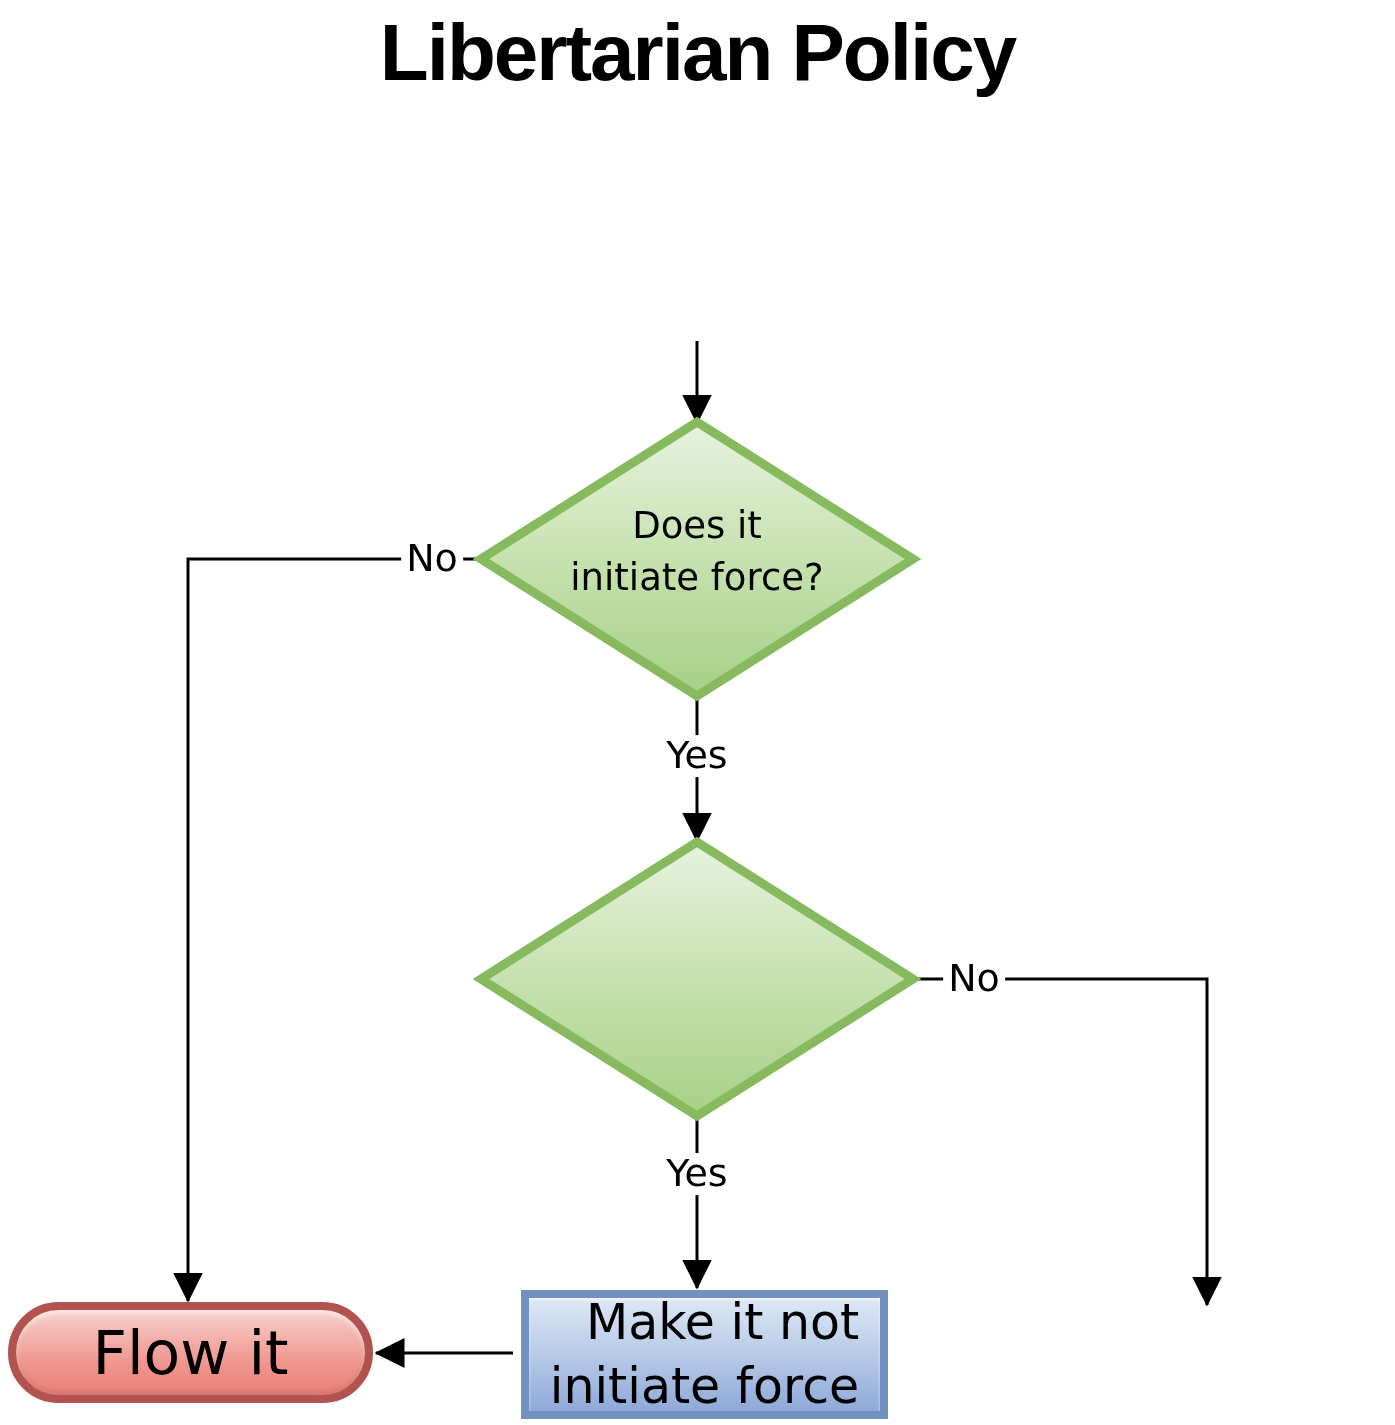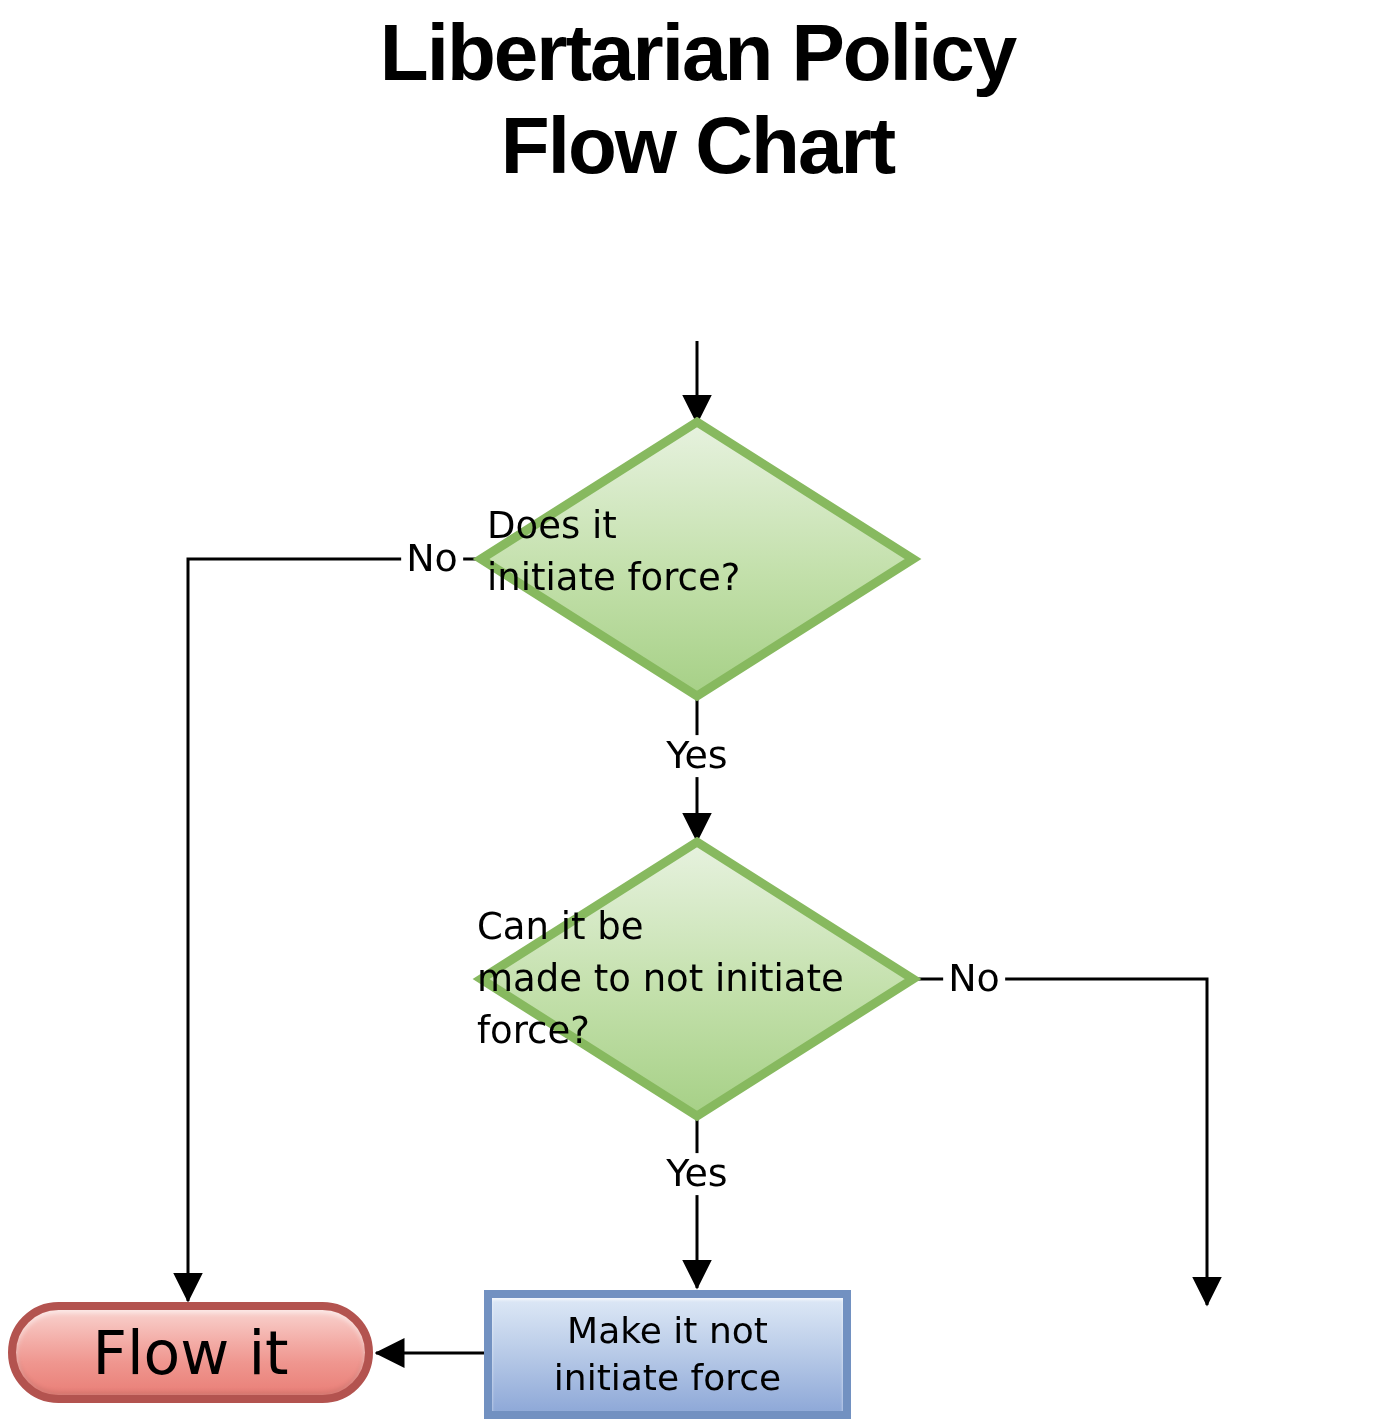--- a/index.html
+++ b/index.html
@@ -42,31 +42,32 @@
     border: 8px solid #b3534f;
     border-radius: 58px;
     background: linear-gradient(180deg, #f9d2ce 0%, #f3aca6 38%, #ef968f 62%, #e97f77 100%);
     box-shadow: inset 0 3px 5px rgba(255,255,255,0.55), inset 0 -3px 5px rgba(0,0,0,0.10);
     font-size: 60px;
   }
   .node-start   { left: 513px; top: 242px;  width: 367px; height: 97px;  }
   .node-keep    { left: 8px;   top: 1302px; width: 365px; height: 101px; }
   .node-get-rid { left: 1020px;top: 1307px; width: 368px; height: 99px;  }
   .process {
-    left: 484px; top: 1290px; width: 367px; height: 129px;
+    left: 521px; top: 1290px; width: 367px; height: 129px;
     border: 8px solid #7291c1;
     background: linear-gradient(180deg, #dde8f6 0%, #bfd0ea 40%, #8fa9d8 100%);
     box-shadow: inset 0 2px 3px rgba(255,255,255,0.7);
-    font-size: 36px;
+    font-size: 49px;
     line-height: 1.3;
+    text-align: right;
   }
   .dlabel {
     position: absolute;
     transform: translate(-50%, -50%);
-    text-align: left;
+    text-align: center;
     white-space: pre-line;
     font-size: 37px;
     line-height: 1.4;
   }
   .d1 { left: 697px; top: 552px; width: 420px; }
   .d2 { left: 697px; top: 979px; width: 440px; }
   .elabel {
     position: absolute;
     transform: translate(-50%, -50%);
     background: #ffffff;
@@ -102,30 +103,26 @@
     <path d="M 913 979 H 1207 V 1305" fill="none" stroke="#000" stroke-width="3" marker-end="url(#arrow)"></path>
     <path d="M 697 1117 V 1288" fill="none" stroke="#000" stroke-width="3" marker-end="url(#arrow)"></path>
     <path d="M 513 1353 H 376" fill="none" stroke="#000" stroke-width="3" marker-end="url(#arrow)"></path>
 
     <polygon points="697,422 913,559 697,696 481,559" fill="url(#greenGrad)" stroke="#87b95f" stroke-width="9"></polygon>
     <polygon points="697,842 913,979 697,1116 481,979" fill="url(#greenGrad)" stroke="#87b95f" stroke-width="9"></polygon>
   </svg>
 
   <div class="title">
     <div>Libertarian Policy</div>
-    <div>Flow Chart</div>
   </div>
 
 
   <div class="dlabel d1">Does it
 initiate force?</div>
 
-  <div class="dlabel d2">Can it be
-made to not initiate
-force?</div>
 
   <div class="node process">Make it not
 initiate force</div>
 
   <div class="node terminator node-keep">Flow it</div>
 
 
   <div class="elabel elabel-no1">No</div>
   <div class="elabel elabel-yes1">Yes</div>
   <div class="elabel elabel-no2">No</div>

